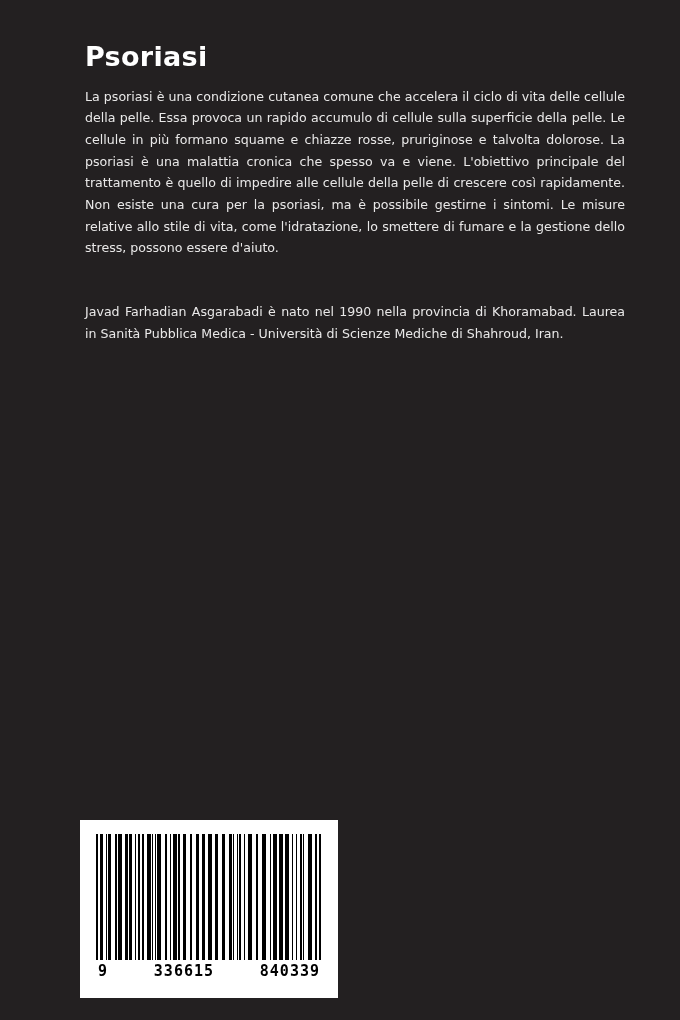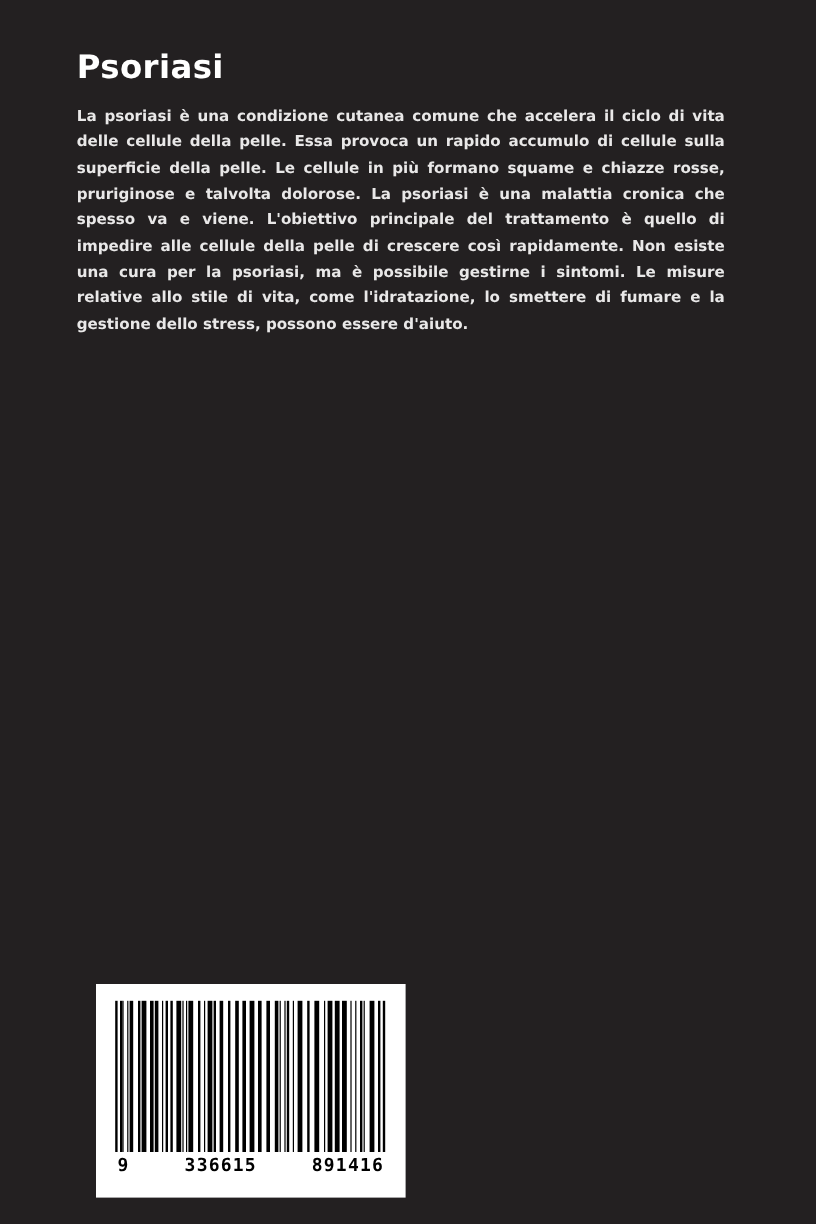--- a/index.html
+++ b/index.html
@@ -15,39 +15,39 @@
   }
   .page {
     position: relative;
     width: 680px;
     height: 1020px;
     background: #232021;
     box-sizing: border-box;
   }
   .content {
     position: absolute;
-    left: 64px;
+    left: 85px;
     top: 42px;
     width: 540px;
   }
   .book-title {
     color: #ffffff;
     font-size: 27px;
     font-weight: bold;
     letter-spacing: 0.3px;
     margin: 0 0 14px 0;
     line-height: 1.1;
   }
   .blurb {
     color: #e9e8e8;
     font-size: 12.6px;
     line-height: 1.72;
     text-align: justify;
     margin: 0;
-    font-weight: 700;
+    font-weight: 400;
   }
   .bio {
     color: #e9e8e8;
     font-size: 12.6px;
     line-height: 1.72;
     text-align: justify;
     margin: 42px 0 0 0;
     font-weight: 400;
   }
   
@@ -138,20 +138,21 @@
   }
 </style>
 </head>
 <body>
 
 <div class="page">
 
   <div class="content">
     <h1 class="book-title">Psoriasi</h1>
     <p class="blurb">La psoriasi è una condizione cutanea comune che accelera il ciclo di vita delle cellule della pelle. Essa provoca un rapido accumulo di cellule sulla superficie della pelle. Le cellule in più formano squame e chiazze rosse, pruriginose e talvolta dolorose. La psoriasi è una malattia cronica che spesso va e viene. L'obiettivo principale del trattamento è quello di impedire alle cellule della pelle di crescere così rapidamente. Non esiste una cura per la psoriasi, ma è possibile gestirne i sintomi. Le misure relative allo stile di vita, come l'idratazione, lo smettere di fumare e la gestione dello stress, possono essere d'aiuto.</p>
+    <p class="bio">Javad Farhadian Asgarabadi è nato nel 1990 nella provincia di Khoramabad. Laurea in Sanità Pubblica Medica - Università di Scienze Mediche di Shahroud, Iran.</p>
   </div>
 
   <div class="barcode-block">
     <div class="barcode-bars" id="bars">
         <i style="width: 2px; background: rgb(0, 0, 0);"></i>
         <i style="width: 2px; background: transparent;"></i>
         <i style="width: 2px; background: rgb(0, 0, 0);"></i>
         <i style="width: 1px; background: rgb(0, 0, 0);"></i>
         <i style="width: 3px; background: transparent;"></i>
         <i style="width: 1px; background: rgb(0, 0, 0);"></i>
@@ -236,18 +237,18 @@
         <i style="width: 4px; background: transparent;"></i>
         <i style="width: 4px; background: rgb(0, 0, 0);"></i>
         <i style="width: 3px; background: transparent;"></i>
         <i style="width: 2px; background: rgb(0, 0, 0);"></i>
         <i style="width: 2px; background: transparent;"></i>
         <i style="width: 2px; background: rgb(0, 0, 0);"></i>
       </div>
     <div class="barcode-digits">
       <span>9</span>
       <span>336615</span>
-      <span>891416</span>
+      <span>840339</span>
     </div>
   </div>
 
 
 </div>
 
 </body></html>

